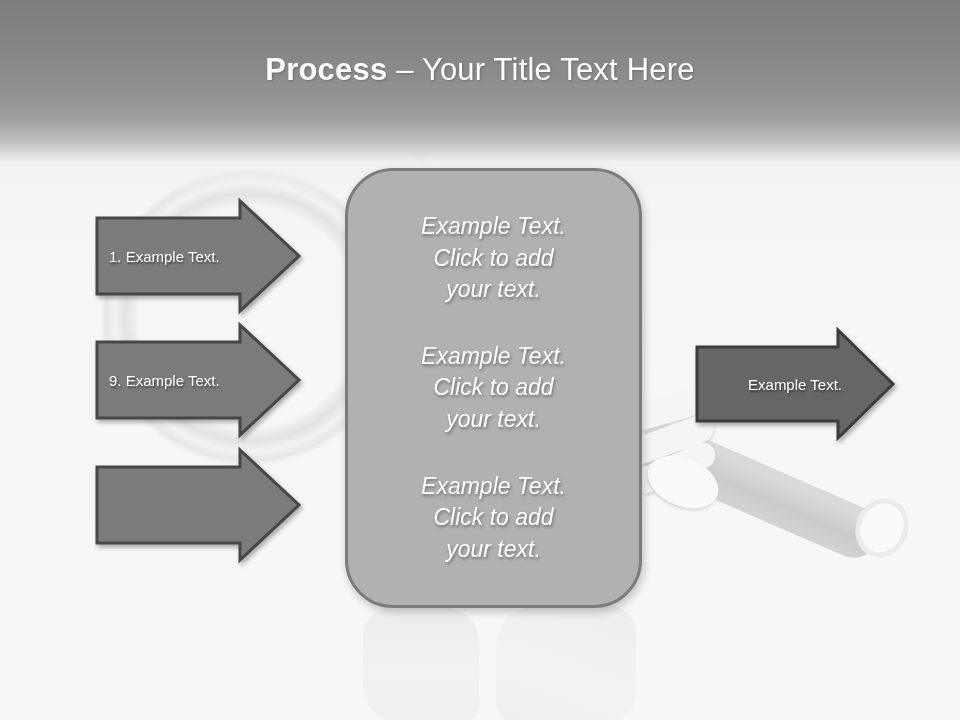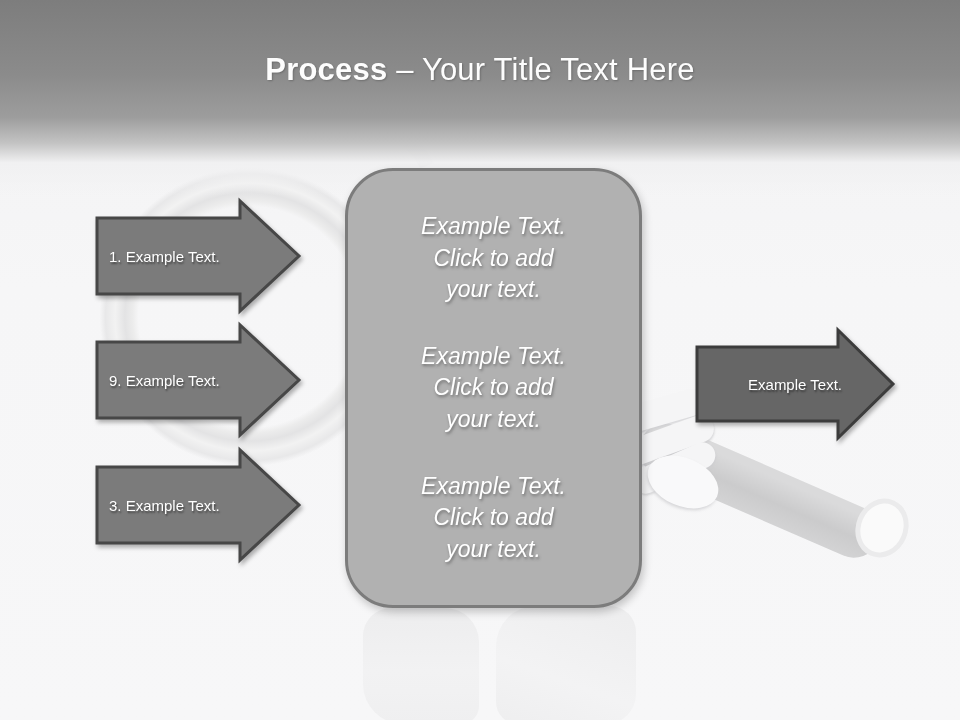--- a/index.html
+++ b/index.html
@@ -102,21 +102,20 @@
     <svg viewBox="0 0 206 114">
       <polygon points="2,19 145,19 145,2 204,57 145,112 145,95 2,95" fill="#7b7b7b" stroke="#474747" stroke-width="3" stroke-linejoin="miter"></polygon>
     </svg>
     <div class="arrow-label">9. Example Text.</div>
   </div>
 
   <div class="arrow arrow-3">
     <svg viewBox="0 0 206 114">
       <polygon points="2,19 145,19 145,2 204,57 145,112 145,95 2,95" fill="#7b7b7b" stroke="#474747" stroke-width="3" stroke-linejoin="miter"></polygon>
     </svg>
-    <div class="arrow-label">3. Example Text.</div>
   </div>
 
   <div class="center-box">
     <p class="box-text">Example Text.
 Click  to add
 your text.</p>
     <p class="box-text">Example Text.
 Click  to add
 your text.</p>
     <p class="box-text">Example Text.

